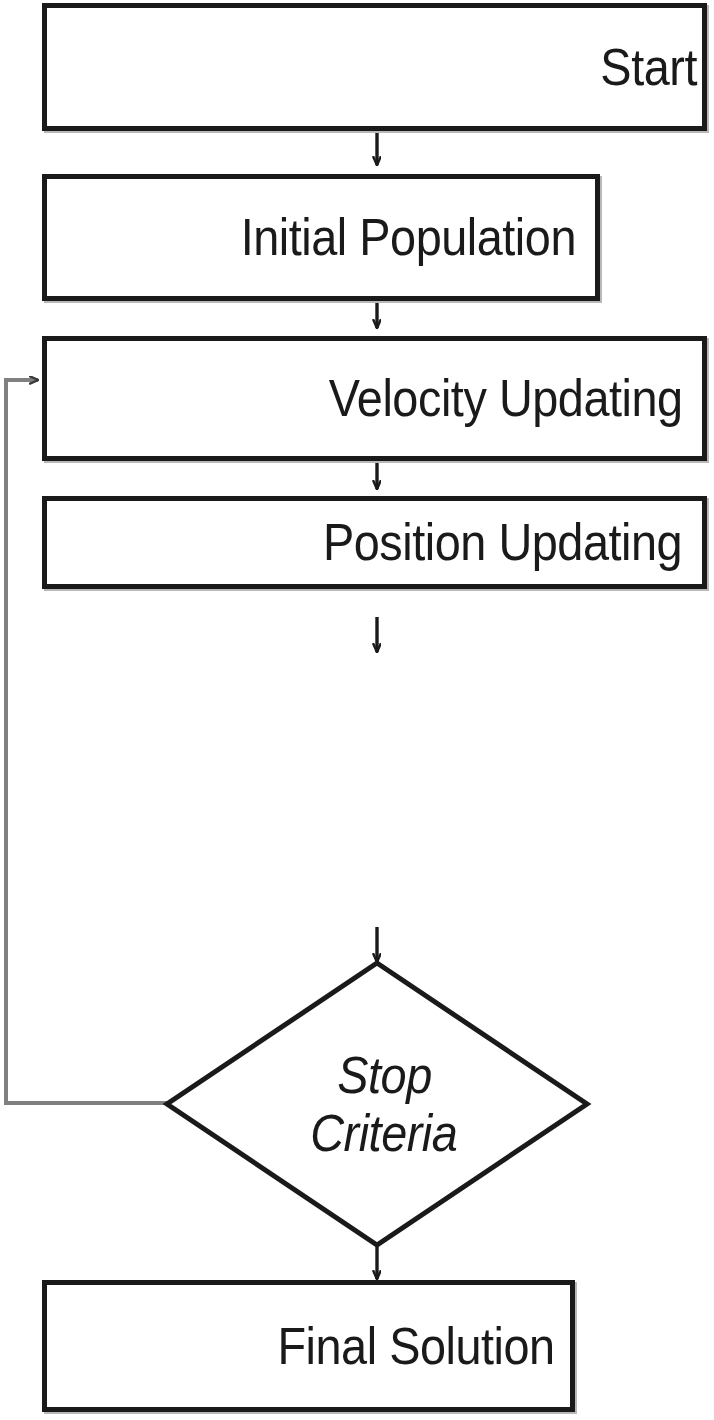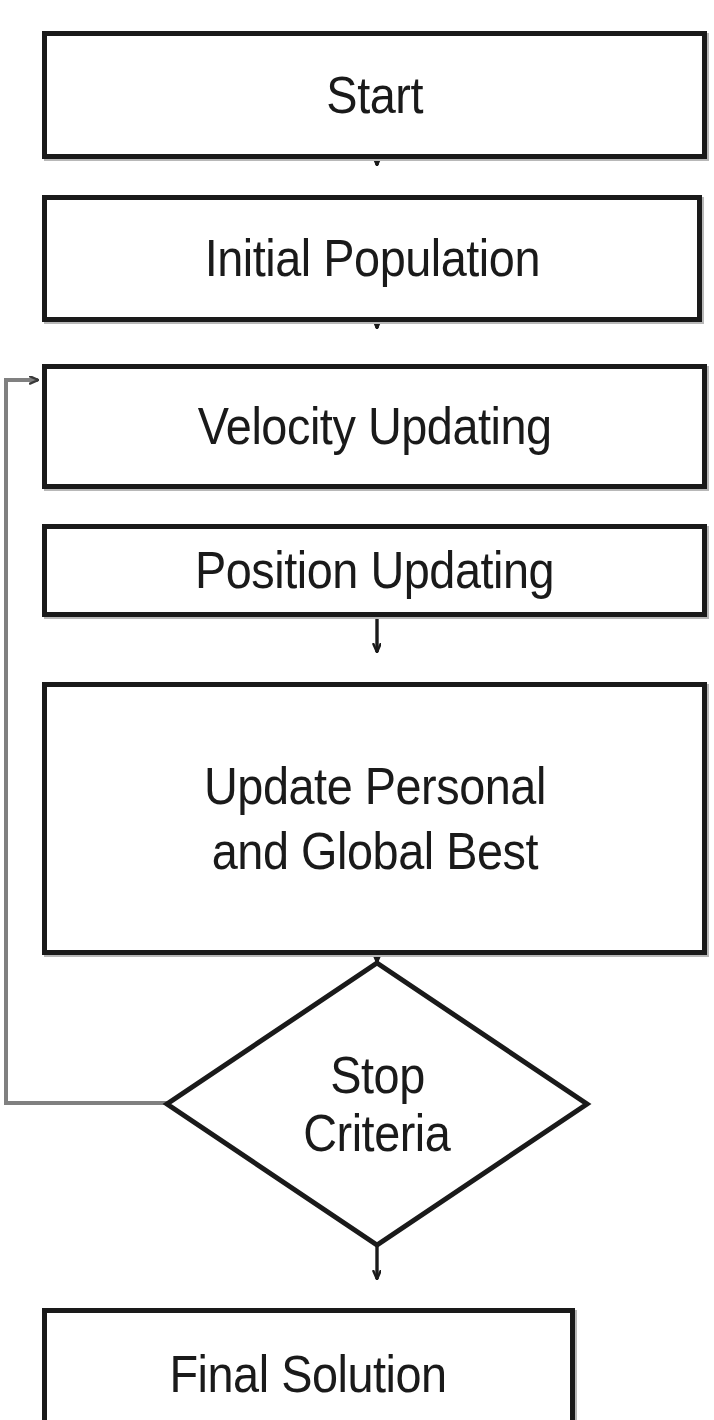--- a/index.html
+++ b/index.html
@@ -17,23 +17,22 @@
     height: 1420px;
     background: #ffffff;
     overflow: hidden;
   }
   .node {
     position: absolute;
     box-sizing: border-box;
     background: #ffffff;
     display: flex;
     align-items: center;
-    justify-content: center;
+    justify-content: flex-end;
     text-align: center;
-    margin-top: 28px;
   }
   .proc {
     border: 5px solid #1a1a1a;
     box-shadow: 2px 2px 0 0 #b8b8b8;
   }
   .node-label {
     font-family: "Liberation Sans", "DejaVu Sans", sans-serif;
     font-size: 52px;
     line-height: 1.12;
     font-weight: 400;
@@ -113,41 +112,37 @@
 
     <g>
       <polyline points="167,1103 6,1103 6,380 38,380" fill="none" stroke="#808080" stroke-width="4" stroke-linejoin="miter" stroke-linecap="butt" marker-end="url(#ah-gray)"></polyline>
     </g>
   </svg>
 
   <div class="node proc" style="left:42px; top:3px; width:665px; height:128px;">
     <span class="node-label">Start</span>
   </div>
 
-  <div class="node proc" style="left:42px; top:167px; width:660px; height:127px;">
+  <div class="node proc" style="left:42px; top:174px; width:558px; height:127px;">
     <span class="node-label">Initial Population</span>
   </div>
 
   <div class="node proc" style="left:42px; top:336px; width:665px; height:125px;">
     <span class="node-label">Velocity Updating</span>
   </div>
 
   <div class="node proc" style="left:42px; top:496px; width:665px; height:93px;">
     <span class="node-label">Position Updating</span>
   </div>
 
-  <div class="node proc" style="left:42px; top:654px; width:665px; height:273px;">
-    <span class="node-label two-line">Update Personal
-and Global Best</span>
-  </div>
 
   <svg class="decision" viewBox="0 0 714 1420" width="714" height="1420" xmlns="http://www.w3.org/2000/svg">
     <polygon points="377,963 587,1104 377,1245 167,1104" fill="#ffffff" stroke="#1a1a1a" stroke-width="5" stroke-linejoin="miter"></polygon>
   </svg>
-  <div class="decision-label" style="left:167px; top:963px; width:420px; height:282px;">
+  <div class="decision-label" style="left:174px; top:963px; width:420px; height:282px;font-style:italic;">
     <span class="node-label">Stop</span>
     <span class="node-label">Criteria</span>
   </div>
 
   <div class="node proc" style="left:42px; top:1280px; width:533px; height:132px;">
     <span class="node-label">Final Solution</span>
   </div>
 
 </div>
 

